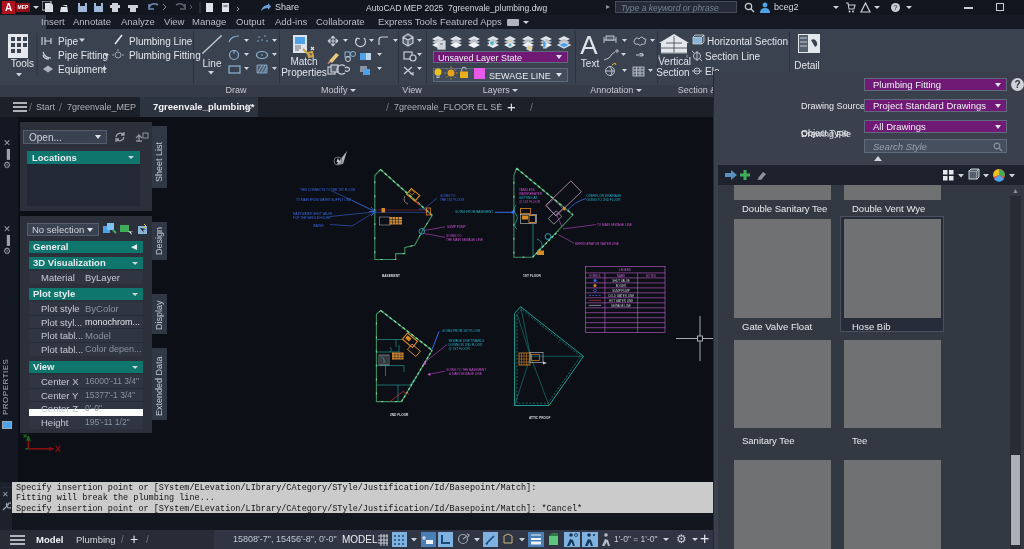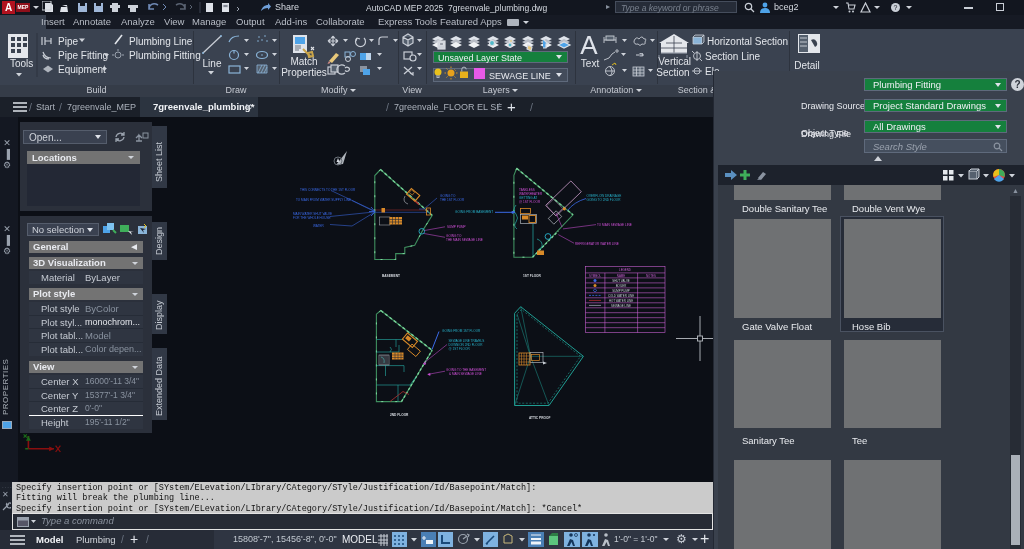--- a/index.html
+++ b/index.html
@@ -18,29 +18,29 @@
 .plabel { position:absolute; top:56px; height:12px; font-size:9px; color:#c6cad2; text-align:center; }
 .psep { position:absolute; top:2px; bottom:13px; width:1px; background:#2d333e; }
 .ribbtn { position:absolute; font-size:10px; color:#e2e5ea; }
 
 #filetabs { left:0; top:97px; width:1024px; height:20px; background:#1b2029; color:#aab0ba; font-size:10.5px; }
 .ftab { position:absolute; top:0; height:20px; line-height:20px; font-size:9px; }
 
 #canvas { left:0; top:117px; width:713px; height:365px; background:#0c0f16; }
 
 .pal { position:absolute; background:#2b303b; }
-.palhead { position:absolute; background:#737373; color:#e8eaef; font-size:9.5px; }
+.palhead { position:absolute; background:#0f766e; color:#e8eaef; font-size:9.5px; }
 
 #cmdbox { left:12px; top:482px; width:701px; height:31px; background:#cbcbcb; color:#111;
   font-family:"Liberation Mono", monospace; font-size:8.5px; line-height:10.3px; padding:1px 0 0 4px; white-space:pre; }
 #cmdinput { left:12px; top:513px; width:701px; height:17px; background:#262b35; border:1px solid #e3e3e3; }
 #statusbar { left:0; top:530px; width:713px; height:19px; background:#272c37; color:#c6cbd3; font-size:10px; }
 
 #rightpanel { left:713px; top:71px; width:311px; height:478px; background:#3a414d; border-left:1px solid #232833; }
-.combo { position:absolute; background:#15803d; border:1px solid #5f6a7c; color:#eef0f4; font-size:9.5px; }
+.combo { position:absolute; background:#701a75; border:1px solid #5f6a7c; color:#eef0f4; font-size:9.5px; }
 .combo .arr { position:absolute; right:5px; top:50%; margin-top:-2px; width:0; height:0;
   border-left:3.5px solid transparent; border-right:3.5px solid transparent; border-top:4px solid #dfe3ea; }
 .tile { position:absolute; background:#6f7173; }
 .tlabel { position:absolute; color:#e9ebef; font-size:9.5px;padding-left:8px; }
 .darr { display:inline-block; width:0; height:0; border-left:3px solid transparent;
   border-right:3px solid transparent; border-top:3.5px solid #cfd3da; vertical-align:middle; }
 </style>
 </head>
 <body>
 <div id="stage">
@@ -127,30 +127,29 @@
 
     <div class="psep" style="left:193px;"></div>
     <div class="psep" style="left:279px;"></div>
     <div class="psep" style="left:398px;"></div>
     <div class="psep" style="left:426px;"></div>
     <div class="psep" style="left:575px;"></div>
     <div class="psep" style="left:657px;"></div>
     <div class="psep" style="left:789px;"></div>
 
     <div class="abs" style="left:0;top:56px;width:1024px;height:12px;background:#353c48;"></div>
-    <div class="plabel" style="left:0;width:193px;">Build</div>
     <div class="plabel" style="left:193px;width:86px;">Draw</div>
     <div class="plabel" style="left:279px;width:119px;">Modify <span class="darr"></span></div>
     <div class="plabel" style="left:398px;width:28px;">View</div>
     <div class="plabel" style="left:426px;width:149px;">Layers <span class="darr"></span></div>
     <div class="plabel" style="left:575px;width:82px;">Annotation <span class="darr"></span></div>
     <div class="plabel" style="left:657px;width:80px;">Section &amp;</div>
     <div class="plabel" style="left:789px;width:60px;">Detail</div>
 
-    <div class="ribbtn" style="left:4px;top:29px;width:30px;text-align:left;margin-left:6px;">Tools</div>
+    <div class="ribbtn" style="left:4px;top:29px;width:30px;text-align:right;">Tools</div>
     <div class="ribbtn" style="left:58px;top:7px;">Pipe</div>
     <div class="ribbtn" style="left:58px;top:21px;">Pipe Fitting</div>
     <div class="ribbtn" style="left:58px;top:35px;">Equipment</div>
     <div class="ribbtn" style="left:129px;top:7px;">Plumbing Line</div>
     <div class="ribbtn" style="left:129px;top:21px;">Plumbing Fitting</div>
     <div class="ribbtn" style="left:197px;top:29px;width:30px;text-align:center;">Line</div>
     <div class="ribbtn" style="left:285px;top:27px;width:38px;text-align:center;">Match</div>
     <div class="ribbtn" style="left:281px;top:38px;width:46px;text-align:center;">Properties</div>
     <div class="ribbtn" style="left:576px;top:29px;width:28px;text-align:center;">Text</div>
     <div class="ribbtn" style="left:655px;top:27px;width:36px;text-align:right;">Vertical</div>
@@ -667,21 +666,21 @@
       <div class="abs" style="left:9px;top:86px;width:114px;color:#c6cbd3;font-size:9.5px;">
         <div style="height:13.5px;line-height:13.5px;background:#2f3541;border-bottom:1px solid #262c37;"><span style="padding-left:12px;">Plot style</span><span style="position:absolute;left:56px;color:#8a93a0;">ByColor</span></div>
         <div style="height:13.5px;line-height:13.5px;background:#2f3541;border-bottom:1px solid #262c37;position:relative;"><span style="padding-left:12px;">Plot styl...</span><span style="position:absolute;left:56px;color:#e4e7ec;font-size:9px;white-space:nowrap;">monochrom...</span></div>
         <div style="height:13.5px;line-height:13.5px;background:#2f3541;border-bottom:1px solid #262c37;position:relative;"><span style="padding-left:12px;">Plot tabl...</span><span style="position:absolute;left:56px;color:#8a93a0;">Model</span></div>
         <div style="height:13.5px;line-height:13.5px;background:#2f3541;position:relative;"><span style="padding-left:12px;">Plot tabl...</span><span style="position:absolute;left:56px;color:#8a93a0;font-size:9px;white-space:nowrap;">Color depen...</span></div>
       </div>
       <div class="palhead" style="left:9px;top:145px;width:114px;height:12px;line-height:12px;padding-left:4px;font-weight:bold;">View<span class="darr" style="position:absolute;right:5px;top:4.5px;"></span></div>
       <div class="abs" style="left:9px;top:159px;width:114px;color:#c6cbd3;font-size:9.5px;">
         <div style="height:13.5px;line-height:13.5px;background:#2f3541;border-bottom:1px solid #262c37;position:relative;"><span style="padding-left:12px;margin-top:20px;">Center X</span><span style="position:absolute;left:56px;color:#8a93a0;font-size:8.5px;white-space:nowrap;">16000'-11 3/4"</span></div>
         <div style="height:13.5px;line-height:13.5px;background:#2f3541;border-bottom:1px solid #262c37;position:relative;"><span style="padding-left:12px;">Center Y</span><span style="position:absolute;left:56px;color:#8a93a0;font-size:8.5px;white-space:nowrap;">15377'-1 3/4"</span></div>
-        <div style="height:13.5px;line-height:13.5px;background:#2f3541;border-bottom:1px solid #ffffff;position:relative;"><span style="padding-left:12px;">Center Z</span><span style="position:absolute;left:56px;color:#8a93a0;font-size:8.5px;white-space:nowrap;">0'-0"</span></div>
+        <div style="height:13.5px;line-height:13.5px;background:#2f3541;border-bottom:7px solid #ffffff;position:relative;"><span style="padding-left:12px;">Center Z</span><span style="position:absolute;left:56px;color:#8a93a0;font-size:8.5px;white-space:nowrap;">0'-0"</span></div>
         <div style="height:13.5px;line-height:13.5px;background:#2f3541;position:relative;"><span style="padding-left:12px;">Height</span><span style="position:absolute;left:56px;color:#8a93a0;font-size:8.5px;white-space:nowrap;">195'-11 1/2"</span></div>
       </div>
     </div>
 
     <div class="abs" style="left:152px;top:222px;width:15px;height:38px;background:#313845;">
       <div style="position:absolute;left:2px;top:33px;transform:rotate(-90deg);transform-origin:0 0;white-space:nowrap;font-size:9px;color:#c6cbd3;">Design</div>
     </div>
     <div class="abs" style="left:152px;top:294px;width:15px;height:40px;background:#313845;">
       <div style="position:absolute;left:2px;top:36px;transform:rotate(-90deg);transform-origin:0 0;white-space:nowrap;font-size:9px;color:#c6cbd3;">Display</div>
     </div>
@@ -707,28 +706,20 @@
   </div>
   <div id="cmdbox" class="abs">Specify insertion point or [SYstem/ELevation/LIbrary/CAtegory/STyle/Justification/Id/Basepoint/Match]:
 Fitting will break the plumbing line...
 Specify insertion point or [SYstem/ELevation/LIbrary/CAtegory/STyle/Justification/Id/Basepoint/Match]: *Cancel*</div>
   <div class="abs" style="left:0;top:482px;width:12px;height:48px;background:#1c212b;">
     <div style="position:absolute;left:2px;top:1px;color:#6b7380;font-size:6px;letter-spacing:1px;">....</div>
     <div style="position:absolute;left:2px;top:8px;color:#9aa2ae;font-size:8px;">✕</div>
     <svg style="position:absolute;left:1px;top:20px;" width="10" height="10" viewBox="0 0 10 10">
         <path d="M2,8 L6,4 M6,4 a2.5,2.5 0 1 0 2,-3 l-1,2 -1.5,-0.5 0.5,-1.5 a2.5,2.5 0 0 0 0,3" stroke="#9aa2ae" stroke-width="1.2" fill="none"></path>
       </svg>
-  </div>
-  <div id="cmdinput" class="abs">
-    <svg style="position:absolute;left:4px;top:3px;" width="20" height="10" viewBox="0 0 20 10">
-      <rect x="0.5" y="0.5" width="11" height="9" fill="#556" stroke="#99a1ad" stroke-width="1"></rect>
-      <rect x="0.5" y="0.5" width="11" height="3" fill="#99a1ad"></rect>
-      <path d="M14,3 l2.5,3 2.5,-3 z" fill="#cfd3da"></path>
-    </svg>
-    <span style="position:absolute;left:28px;top:1px;color:#8a929e;font-style:italic;font-size:9.5px;">Type a command</span>
   </div>
   <div id="statusbar" class="abs">
     <svg style="position:absolute;left:10px;top:5px;" width="15" height="10" viewBox="0 0 15 10">
       <g stroke="#dfe3ea" stroke-width="1.6">
           <path d="M0,1 h15 M0,5 h15 M0,9 h15"></path>
         </g>
     </svg>
     <span class="abs" style="left:36px;top:0;line-height:19px;color:#f0f2f5;font-weight:bold;font-size:9.5px;">Model</span>
     <span class="abs" style="left:76px;top:0;line-height:19px;color:#d4d8de;font-size:9.5px;">Plumbing</span>
     <span class="abs" style="left:121px;top:0;line-height:19px;color:#6b7380;">/</span>

